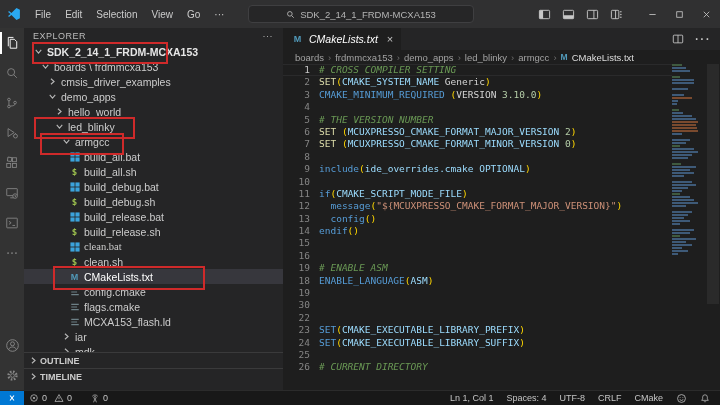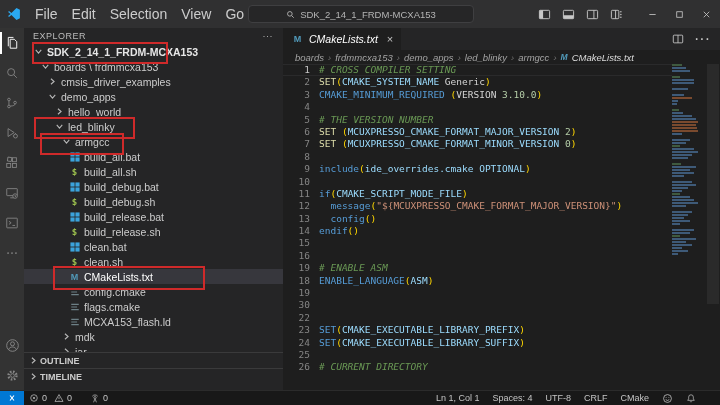--- a/index.html
+++ b/index.html
@@ -4,21 +4,21 @@
 <style>
   html,body{margin:0;padding:0;}
   body{width:720px;height:405px;position:relative;overflow:hidden;background:#1e1e1e;
        font-family:"Liberation Sans",sans-serif;color:#ccc;}
   svg{display:block;}
 
   
   .titlebar{position:absolute;left:0;top:0;width:720px;height:28px;background:#303031;
             display:flex;align-items:center;z-index:5;}
   .vslogo{width:28px;display:flex;justify-content:center;align-items:center;}
-  .menus{display:flex;align-items:center;font-size:14px;color:#cccccc;}
+  .menus{display:flex;align-items:center;font-size:10px;color:#cccccc;}
   .menu-item{padding:2px 7px;border-radius:4px;cursor:default;}
   .nav-arrows{margin-left:16px;display:flex;gap:12px;color:#9d9d9d;font-size:12px;}
   .cmdcenter{position:absolute;left:248px;top:5px;width:224px;height:16px;background:#262627;
              border:1px solid #3f3f41;border-radius:4px;display:flex;align-items:center;
              justify-content:center;gap:5px;font-size:9.5px;color:#b4b4b4;}
   .title-right{position:absolute;right:0;top:0;height:28px;display:flex;align-items:center;}
   .layout-icons{display:flex;gap:11px;margin-right:16px;color:#c8c8c8;}
   .win-controls{display:flex;height:28px;color:#cfcfcf;}
   .win-btn{width:27px;height:28px;display:flex;align-items:center;justify-content:center;}
 
@@ -53,21 +53,21 @@
 
   
   .editor{position:absolute;left:283px;top:28px;width:437px;height:362px;background:#1e1e1e;}
   .tabbar{height:22px;background:#252526;display:flex;align-items:stretch;}
   .tab{background:#1e1e1e;display:flex;align-items:center;padding:0 8px;gap:5px;
        font-size:10.5px;color:#ffffff;}
   .tab .tab-label{font-style:italic;}
   .tab .close{color:#c0c0c0;font-size:11px;margin-left:4px;}
   .tab-actions{margin-left:auto;display:flex;align-items:center;gap:10px;padding-right:10px;color:#c8c8c8;}
   .breadcrumbs{height:14px;display:flex;align-items:center;gap:4px;font-size:9.5px;
-               color:#a3a3a3;padding-left:12px;font-style:italic;}
+               color:#a3a3a3;padding-left:12px;}
   .breadcrumbs .sep{color:#6f6f6f;}
   .breadcrumbs .crumb-icon{color:#519ABA;font-weight:bold;font-size:8.5px;}
   .breadcrumbs .last{color:#dcdcdc;}
   .code{position:absolute;left:0;top:36px;width:389px;height:326px;
         font-family:"DejaVu Sans Mono",monospace;font-size:9.5px;line-height:12.4px;overflow:hidden;}
   .code-line{height:12.4px;display:flex;white-space:pre;}
   .code-line .ln{width:27px;text-align:right;color:#858585;flex-shrink:0;}
   .code-line .lt{padding-left:9px;}
   .code-line.current{box-shadow:inset 0 1px 0 #2a2a2b, inset 0 -1px 0 #2a2a2b;}
   .code-line.current .ln{color:#c6c6c6;}
@@ -78,21 +78,21 @@
   .mm-row{height:2px;margin-bottom:1px;}
   .mm-g{background:#3f5a3f;} .mm-b{background:#3e5a78;} .mm-o{background:#7a4a2e;} .mm-x{background:transparent;}
   .vscroll{position:absolute;right:0;top:36px;width:14px;height:326px;}
   .vscroll .thumb{position:absolute;top:0;left:1px;right:1px;height:240px;background:rgba(121,121,121,0.14);}
 
   
   .statusbar{position:absolute;left:0;bottom:0;width:720px;height:15px;background:#181818;
              border-top:1px solid #2b2b2b;display:flex;align-items:center;font-size:9px;color:#c5c5c5;box-sizing:border-box;}
   .remote{width:24px;height:15px;background:#0078d4;display:flex;align-items:center;justify-content:center;color:#fff;}
   .sb-item{display:flex;align-items:center;gap:3px;padding:0 5px;height:15px;}
-  .sb-right{margin-left:auto;display:flex;align-items:center;gap:13px;padding-right:24px;}
+  .sb-right{margin-left:auto;display:flex;align-items:center;gap:13px;padding-right:10px;}
 
   
   .anno{position:absolute;border:2px solid #cf2a2a;z-index:40;pointer-events:none;}
 </style>
 </head>
 <body>
 
 <div class="titlebar">
   <div class="vslogo">
     <svg width="14" height="14" viewBox="0 0 14 14">
@@ -365,21 +365,21 @@
             <rect x="0.5" y="6.5" width="5" height="5"></rect>
             <rect x="6.5" y="6.5" width="5" height="5"></rect>
           </svg>
         </span>
         <span class="lbl">build_release.bat</span>
       </div>
       <div class="row" style="padding-left: 44px;">
         <span class="ficon fi-sh">$</span>
         <span class="lbl">build_release.sh</span>
       </div>
-      <div class="row" style="padding-left: 44px;">
+      <div class="row" style="padding-left: 44px; font-family: Liberation Serif, serif;">
         <span class="ficon">
           <svg width="10" height="10" viewBox="0 0 12 12" fill="#3BA3DC">
             <rect x="0.5" y="0.5" width="5" height="5"></rect>
             <rect x="6.5" y="0.5" width="5" height="5"></rect>
             <rect x="0.5" y="6.5" width="5" height="5"></rect>
             <rect x="6.5" y="6.5" width="5" height="5"></rect>
           </svg>
         </span>
         <span class="lbl">clean.bat</span>
       </div>
@@ -414,29 +414,29 @@
           </svg>
         </span>
         <span class="lbl">MCXA153_flash.ld</span>
       </div>
       <div class="row" style="padding-left: 37px;">
         <span class="chev">
           <svg viewBox="0 0 14 14" fill="none" stroke="currentColor" stroke-width="1.4">
             <path d="M5 3.5 L9 7 L5 10.5"></path>
           </svg>
         </span>
-        <span class="lbl">mdk</span>
+        <span class="lbl">iar</span>
       </div>
       <div class="row" style="padding-left: 37px;">
         <span class="chev">
           <svg viewBox="0 0 14 14" fill="none" stroke="currentColor" stroke-width="1.4">
             <path d="M5 3.5 L9 7 L5 10.5"></path>
           </svg>
         </span>
-        <span class="lbl">iar</span>
+        <span class="lbl">mdk</span>
       </div>
     </div>
   <div class="sb-section" style="top:324px;">
     <span class="chev">
         <svg viewBox="0 0 14 14" fill="none" stroke="currentColor" stroke-width="1.4">
           <path d="M5 3.5 L9 7 L5 10.5"></path>
         </svg>
       </span>
     <span>OUTLINE</span>
   </div>

